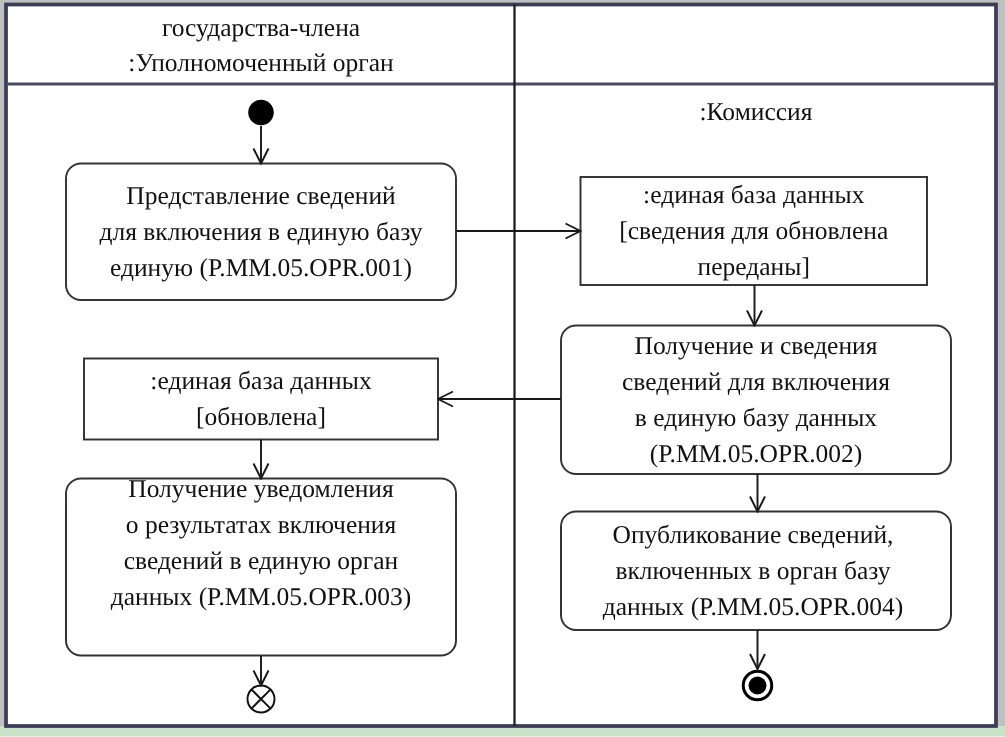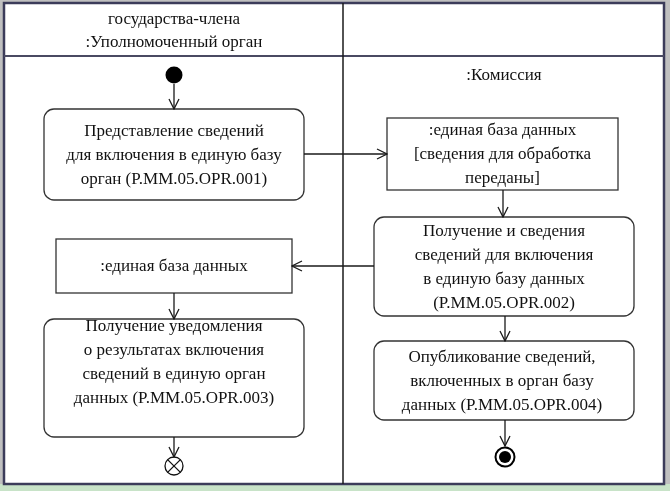--- a/index.html
+++ b/index.html
@@ -71,35 +71,36 @@
   <span>государства-члена</span>
   <span>:Уполномоченный орган</span>
 </div>
 <div class="lbl hdr" style="left:345px; top:6px; width:318px; height:48px;margin-top:44px;">
   <span>:Комиссия</span>
 </div>
 
 <div class="lbl" style="left:44px; top:109px; width:260px; height:91px;justify-content:center;">
   <span>Представление сведений</span>
   <span>для включения в единую базу</span>
-  <span>орган (P.MM.05.OPR.001)</span>
+  <span>единую (P.MM.05.OPR.001)</span>
 </div>
 <div class="lbl" style="left:387px; top:118px; width:231px; height:72px;">
   <span>:единая база данных</span>
-  <span>[сведения для обработка</span>
+  <span>[сведения для обновлена</span>
   <span>переданы]</span>
 </div>
 <div class="lbl" style="left:374px; top:217px; width:260px; height:99px;">
   <span>Получение и сведения</span>
   <span>сведений для включения</span>
   <span>в единую базу данных</span>
   <span>(P.MM.05.OPR.002)</span>
 </div>
 <div class="lbl" style="left:56px; top:239px; width:236px; height:54px;">
   <span>:единая база данных</span>
+  <span>[обновлена]</span>
 </div>
 <div class="lbl" style="left:44px; top:319px; width:260px; height:86px;">
   <span>Получение уведомления</span>
   <span>о результатах включения</span>
   <span>сведений в единую орган</span>
   <span>данных (P.MM.05.OPR.003)</span>
 </div>
 <div class="lbl" style="left:372px; top:341px; width:260px; height:79px;">
   <span>Опубликование сведений,</span>
   <span>включенных в орган базу</span>

